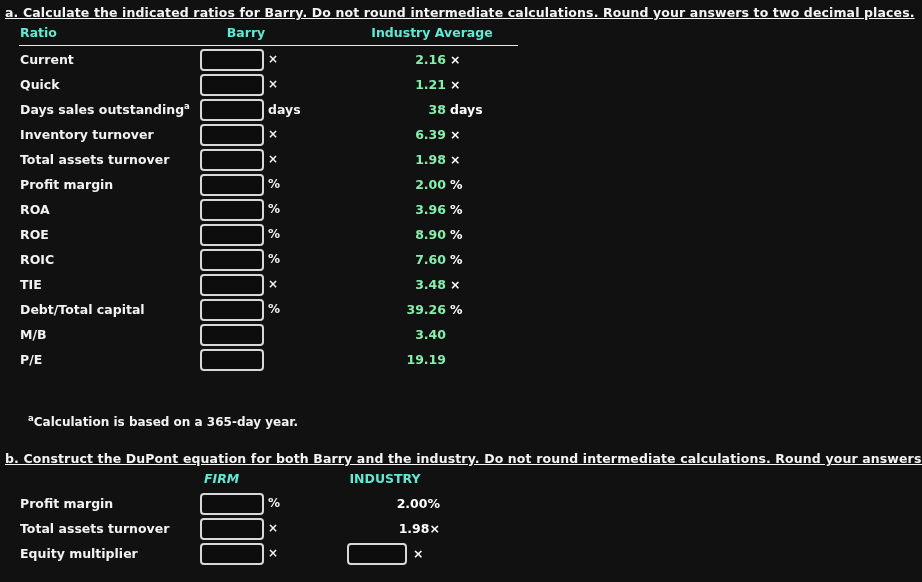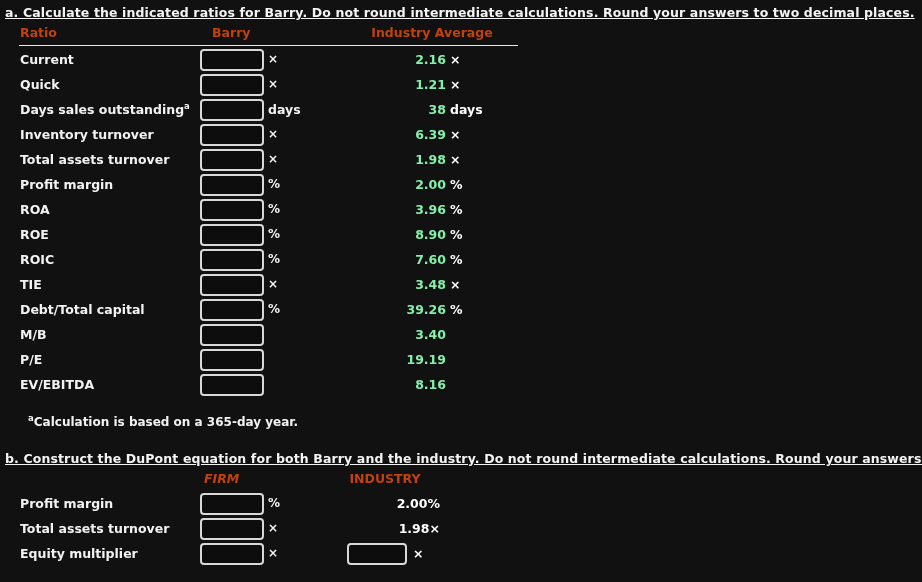--- a/index.html
+++ b/index.html
@@ -39,26 +39,26 @@
     width: 560px;
   }
   .hdr-row {
     position: relative;
     height: 20px;
   }
   .hdr {
     position: absolute;
     font-weight: bold;
     font-size: 12.5px;
-    color: #c2410c;
+    color: #5eead4;
     white-space: nowrap;
     top: 0;
   }
   .hdr-ratio { left: 20px; }
-  .hdr-barry { left: 212px; width: 92px; }
+  .hdr-barry { left: 200px; width: 92px; text-align: center; }
   .hdr-ind   { left: 352px; width: 160px; text-align: center; }
 
   .rule {
     position: absolute;
     left: 19px;
     top: 20px;
     width: 499px;
     height: 1px;
     background: #e8e8e8;
   }
@@ -298,25 +298,20 @@
       <div class="row">
         <div class="row-label">M/B</div>
         <input type="text" class="answer-box" placeholder="" style="">
         <div class="ind-val">3.40</div>
       </div>
       <div class="row">
         <div class="row-label">P/E</div>
         <input type="text" class="answer-box" placeholder="" style="">
         <div class="ind-val">19.19</div>
       </div>
-      <div class="row">
-        <div class="row-label">EV/EBITDA</div>
-        <input type="text" class="answer-box" placeholder="" style="">
-        <div class="ind-val">8.16</div>
-      </div>
     </div>
 </div>
 
 <div class="footnote">
   <sup>a</sup><span>Calculation is based on a 365-day year.</span>
 </div>
 
 <div class="question q-b">b. Construct the DuPont equation for both Barry and the industry. Do not round intermediate calculations. Round your answers to two decimal places.</div>
 
 <div class="table-b">

